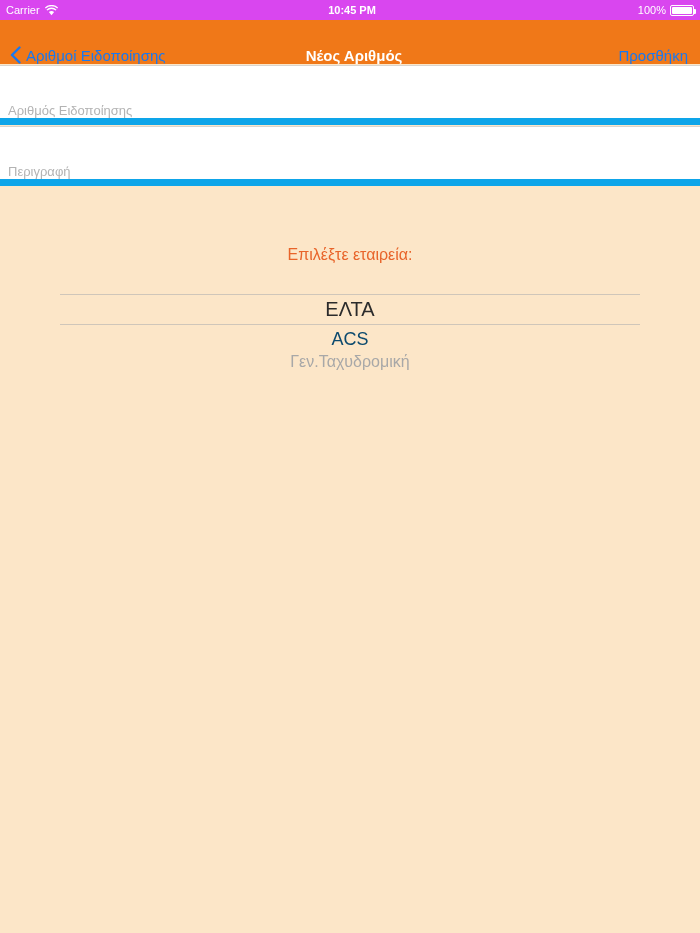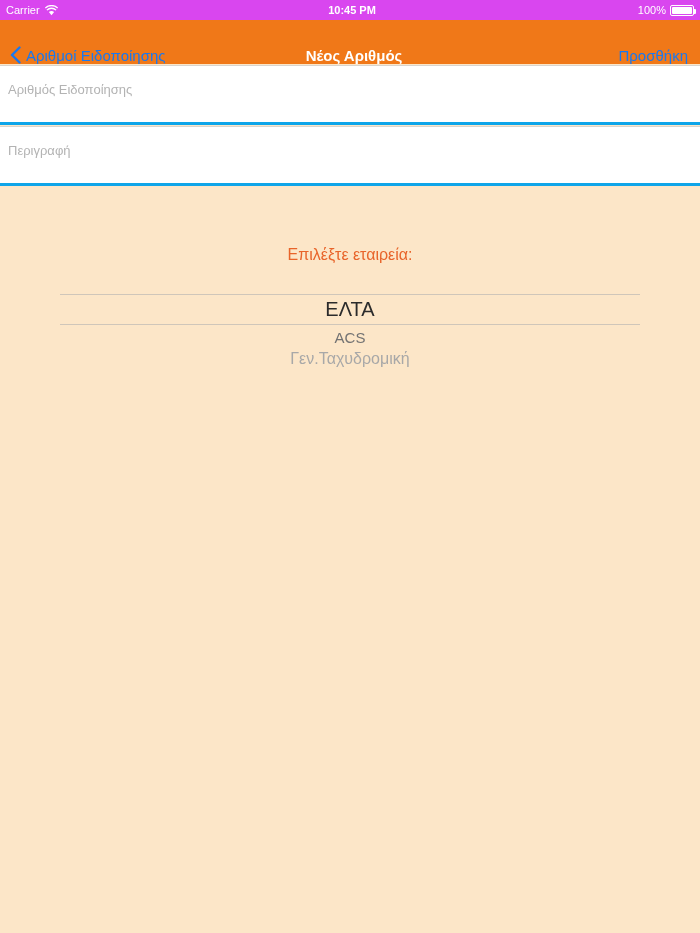--- a/index.html
+++ b/index.html
@@ -123,24 +123,24 @@
 
   
   .form-group {
     margin-top: 1px;
     flex: 0 0 auto;
   }
   .field {
     background: #ffffff;
     height: 60px;
     display: flex;
-    align-items: flex-start;
-    padding: 16px 8px;
+    align-items: flex-end;
+    padding: 0 8px;
     border-top: 1px solid #d9d4cd;
-    border-bottom: 3px solid #0ea5e9;
+    border-bottom: 7px solid #0ea5e9;
     font-size: 13px;
     color: #b0b0b0;
   }
   .field + .field { margin-top: 1px; }
   .field .placeholder { color: #b3b3b3; font-size: 13px; }
 
   
   .picker-section {
     flex: 1 1 auto;
     display: flex;
@@ -178,22 +178,22 @@
   }
   .picker-item.selected {
     font-size: 20px;
     color: #2b2b2b;
     height: 30px;
     display: flex;
     align-items: center;
     justify-content: center;
   }
   .picker-item.near {
-    font-size: 15px;
-    color: #737373;
+    font-size: 18px;
+    color: #0c4a6e;
     margin-top: 6px;
   }
   .picker-item.far {
     font-size: 16px;
     color: #a8a8a8;
     margin-top: 6px;
   }
 </style>
 </head>
 <body>

